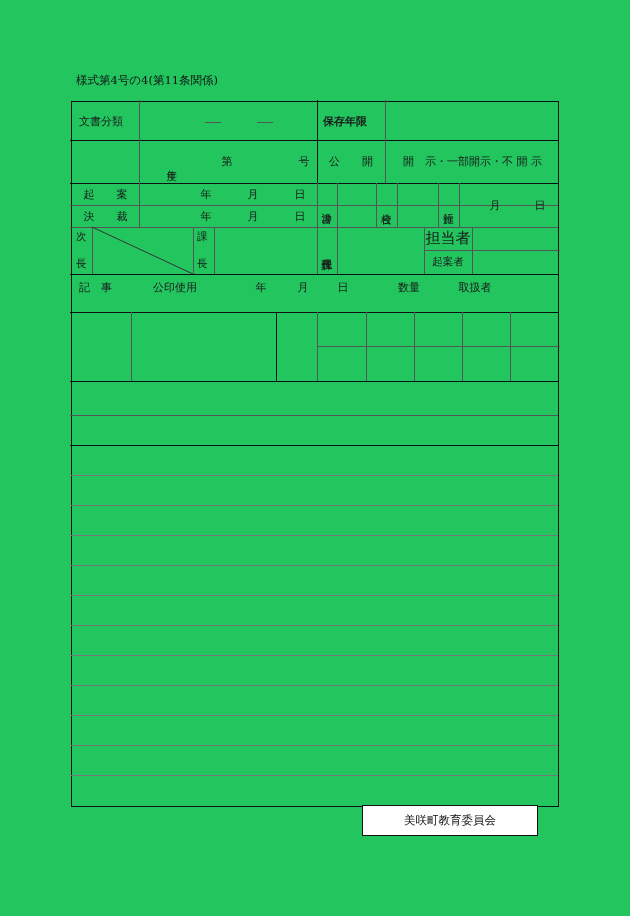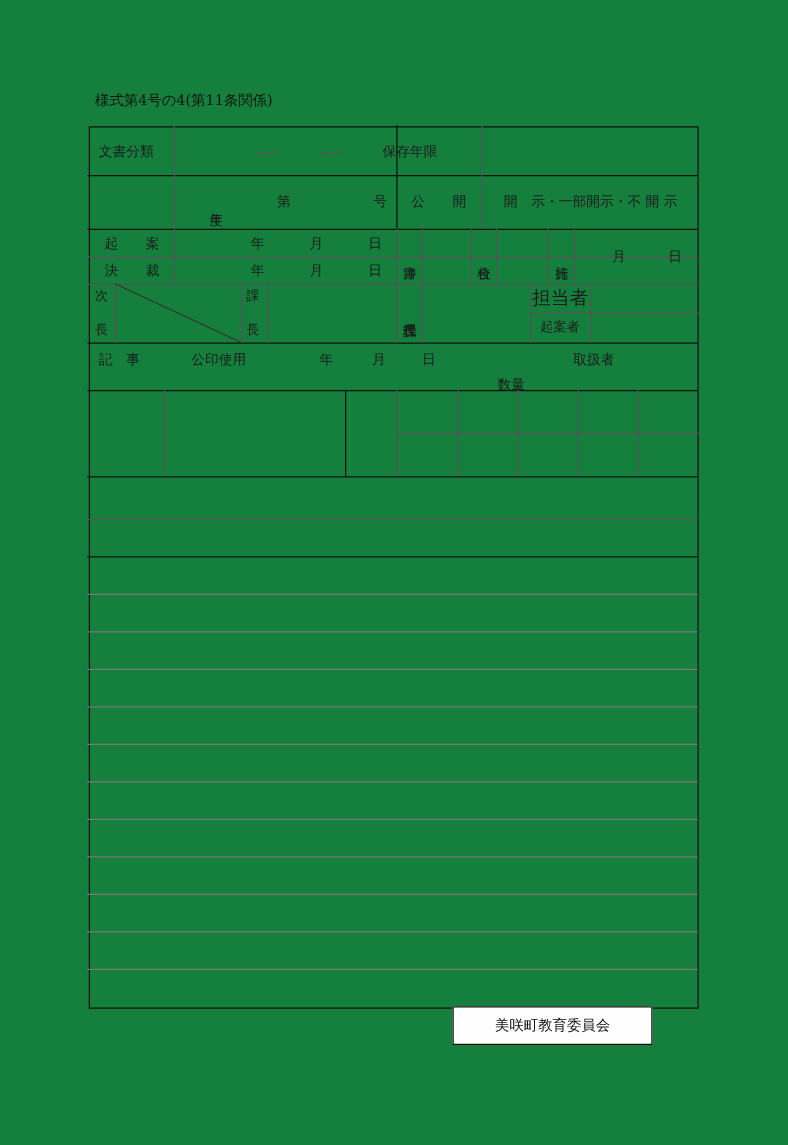--- a/index.html
+++ b/index.html
@@ -12,21 +12,21 @@
     height: 916px;
     position: relative;
     font-family: "DejaVu Serif", "Liberation Serif", serif;
     color: #1a1a1a;
     overflow: hidden;
   }
   .page {
     position: absolute;
     left: 0; top: 0;
     width: 630px; height: 916px;
-    background: #15803d;
+    background: #22c55e;
   }
   
   .form-title {
     position: absolute;
     left: 76px;
     top: 73px;
     font-size: 11.5px;
     letter-spacing: 0px;
     white-space: nowrap;
     color: #111;
@@ -71,21 +71,21 @@
     border-top: 1.4px solid #555;
     width: 16px;
   }
   
   .diag { position: absolute; overflow: visible; }
   
   .footer-box {
     position: absolute;
     left: 362px;
     top: 805px;
-    width: 160px;
+    width: 176px;
     height: 31px;
     border: 1.4px solid #111;
     box-sizing: border-box;
     display: flex;
     align-items: center;
     justify-content: center;
     font-size: 11.5px;
     background: #fefefe;
     color: #111;
   }
@@ -148,21 +148,21 @@
     <div class="vline abs" style="left:245px; top:210px; height:69px;"></div>
     <div class="vline abs" style="left:294px; top:210px; height:69px;"></div>
     <div class="vline abs" style="left:342px; top:210px; height:69px;"></div>
     <div class="vline abs" style="left:390px; top:210px; height:69px;"></div>
     <div class="vline abs" style="left:438px; top:210px; height:69px;"></div>
     <div class="hline abs" style="left:245px; top:244px; width:243px;"></div>
 
     <div class="abs lbl left" style="left:0px; top:0px; width:67px; height:38px;">文書分類</div>
     <div class="dash" style="left:133px; top:20px;"></div>
     <div class="dash" style="left:185px; top:20px;"></div>
-    <div class="abs lbl left" style="left:227px; top:0px; width:68px; height:38px;">保存年限</div>
+    <div class="abs lbl left" style="left:244px; top:0px; width:68px; height:38px;font-weight:bold;">保存年限</div>
     <div class="abs lbl" style="left:313px; top:0px; width:175px; height:38px;"></div>
 
     <div class="abs lbl" style="left:0px; top:38px; width:67px; height:43px;"></div>
     <div class="abs" style="left:92px; top:43px; width:16px; height:34px;
                 display:flex;align-items:center;justify-content:center;">
       <span class="vert" style="font-size:10.5px;">年度</span>
     </div>
     <div class="abs lbl" style="left:145px; top:38px; width:20px; height:43px;">第</div>
     <div class="abs lbl" style="left:222px; top:38px; width:20px; height:43px;">号</div>
     <div class="abs lbl" style="left:313px; top:38px; width:175px; height:43px; font-size:11px;">開　示・一部開示・不 開 示</div>
@@ -217,21 +217,21 @@
     <div class="abs lbl" style="left:352px; top:125px; width:48px; height:23px; font-size:15px;">担当者</div>
     <div class="abs" style="left:400px; top:125px; width:88px; height:23px;"></div>
     <div class="abs lbl" style="left:352px; top:148px; width:48px; height:24px; font-size:10.5px;">起案者</div>
     <div class="abs" style="left:400px; top:148px; width:88px; height:24px;"></div>
 
     <div class="abs lbl left" style="left:0px; top:172px; width:52px; height:26px;">記　事</div>
     <div class="abs lbl left" style="left:52px; top:172px; width:60px; height:26px;margin-left:22px;">公印使用</div>
     <div class="abs lbl" style="left:180px; top:172px; width:18px; height:26px;">年</div>
     <div class="abs lbl" style="left:222px; top:172px; width:18px; height:26px;">月</div>
     <div class="abs lbl" style="left:262px; top:172px; width:18px; height:26px;">日</div>
-    <div class="abs lbl" style="left:322px; top:172px; width:30px; height:26px;margin-top:20px;">数量</div>
+    <div class="abs lbl" style="left:322px; top:172px; width:30px; height:26px;">数量</div>
     <div class="abs lbl" style="left:381px; top:172px; width:44px; height:26px;">取扱者</div>
 
     <div class="abs" style="left:59px; top:210px; width:145px; height:69px;"></div>
     <div class="abs" style="left:245px; top:210px; width:49px; height:69px;"></div>
     <div class="abs" style="left:294px; top:210px; width:48px; height:69px;"></div>
     <div class="abs" style="left:342px; top:210px; width:48px; height:69px;"></div>
     <div class="abs" style="left:390px; top:210px; width:48px; height:69px;"></div>
     <div class="abs" style="left:438px; top:210px; width:50px; height:69px;"></div>
 
     <div class="abs" style="left:80px; top:279px; width:408px; height:34px;"></div>

